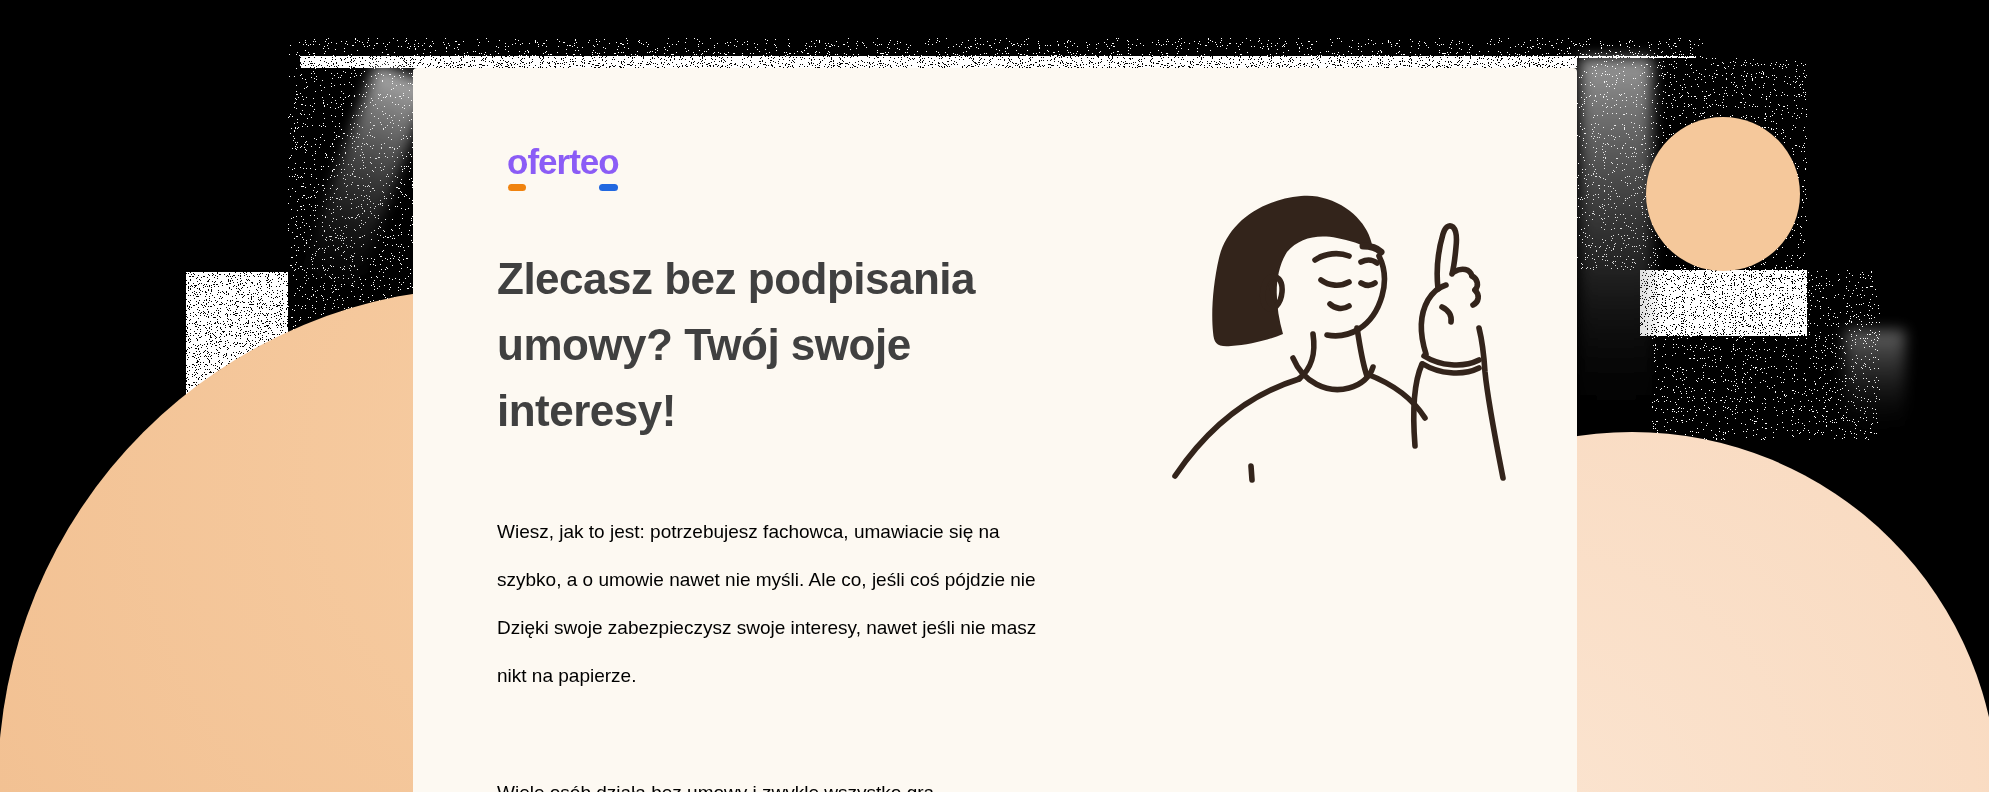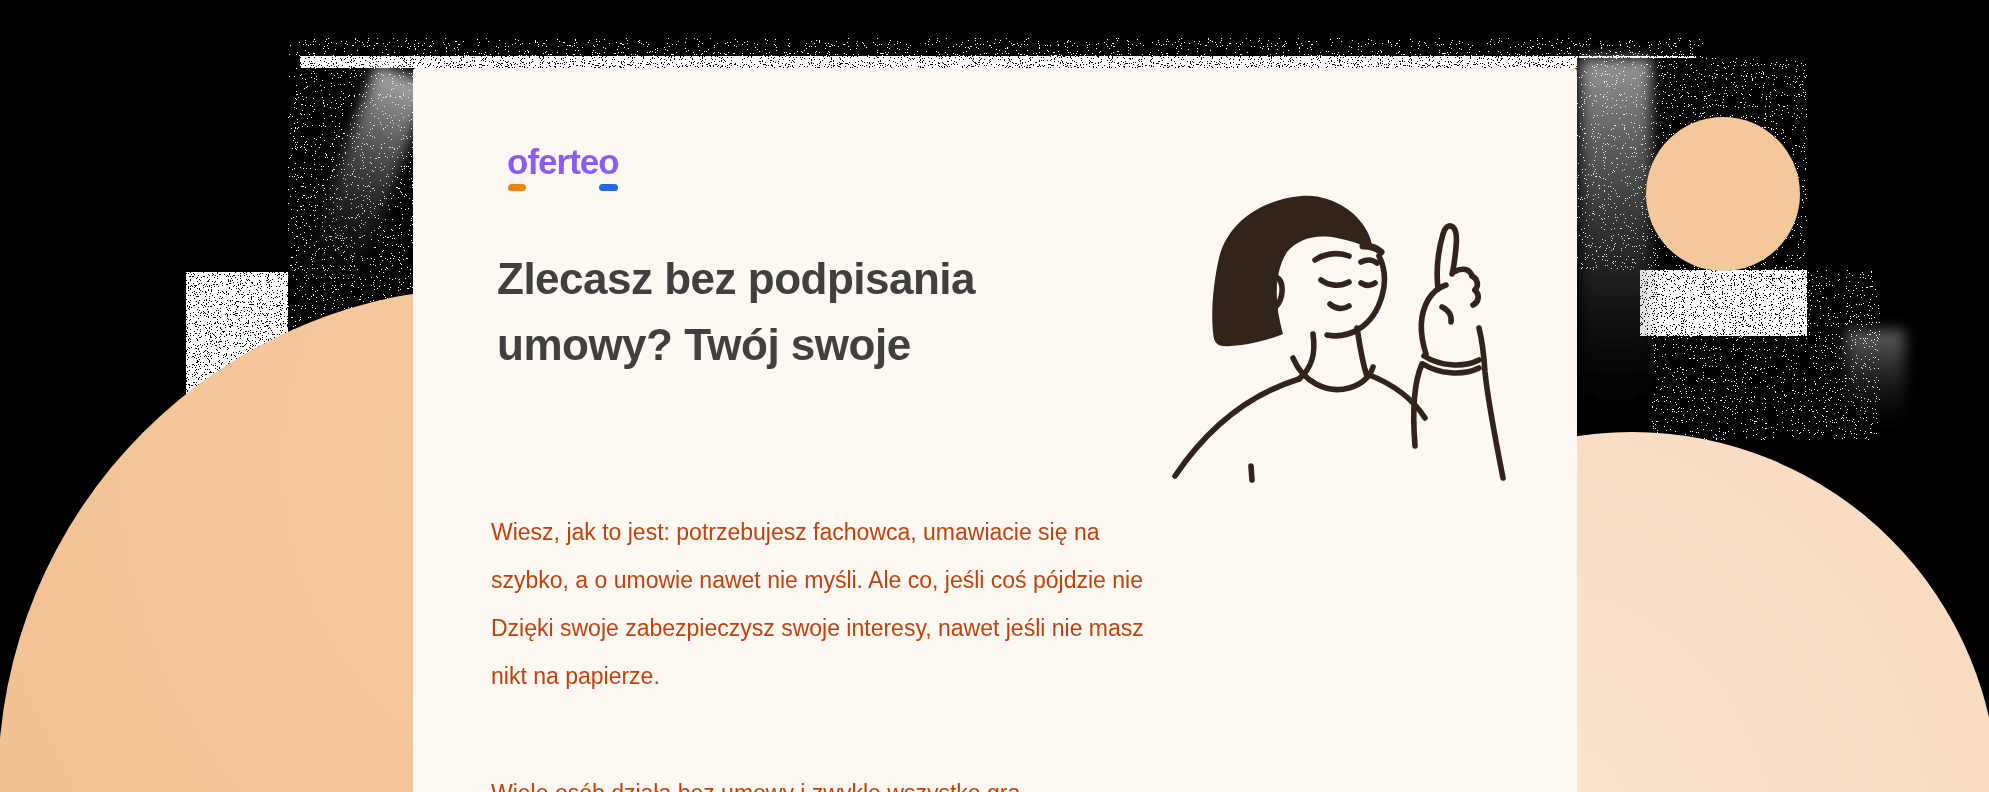--- a/index.html
+++ b/index.html
@@ -32,22 +32,22 @@
   
   .heading{
     position:absolute;left:78px;top:178px;width:700px;
     font-size:44px;line-height:66px;font-weight:700;letter-spacing:-0.5px;
     color:#404040;
     margin-left:6px;
   }
 
   
   .para{
-    position:absolute;left:78px;width:1010px;
-    font-size:23px;line-height:48px;font-weight:400;color:#c2410c;
+    position:absolute;left:84px;width:1010px;
+    font-size:19px;line-height:48px;font-weight:400;color:#000000;
   }
   .para-1{top:440px;}
   .para-2{top:701px;}
 
   
   .illo{position:absolute;left:728px;top:98px;width:400px;height:330px;}
 </style>
 </head>
 <body>
 
@@ -138,20 +138,21 @@
 
 <div class="card">
 
   <div class="logo">
     <span class="logo-o orange">o</span><span>ferte</span><span class="logo-o blue">o</span>
   </div>
 
   <div class="heading">
     <div>Zlecasz bez podpisania</div>
     <div>umowy? Twój swoje</div>
+    <div>interesy!</div>
   </div>
 
   <svg class="illo" viewBox="0 0 400 330" xmlns="http://www.w3.org/2000/svg">
     <g fill="none" stroke="#33241B" stroke-width="5.6" stroke-linecap="round" stroke-linejoin="round">
 
       <path fill="#33241B" stroke="none" d="
         M 160 30
         C 118 34, 86 58, 78 92
         C 72 118, 70 146, 72 166
         C 73 178, 76 181, 90 180

